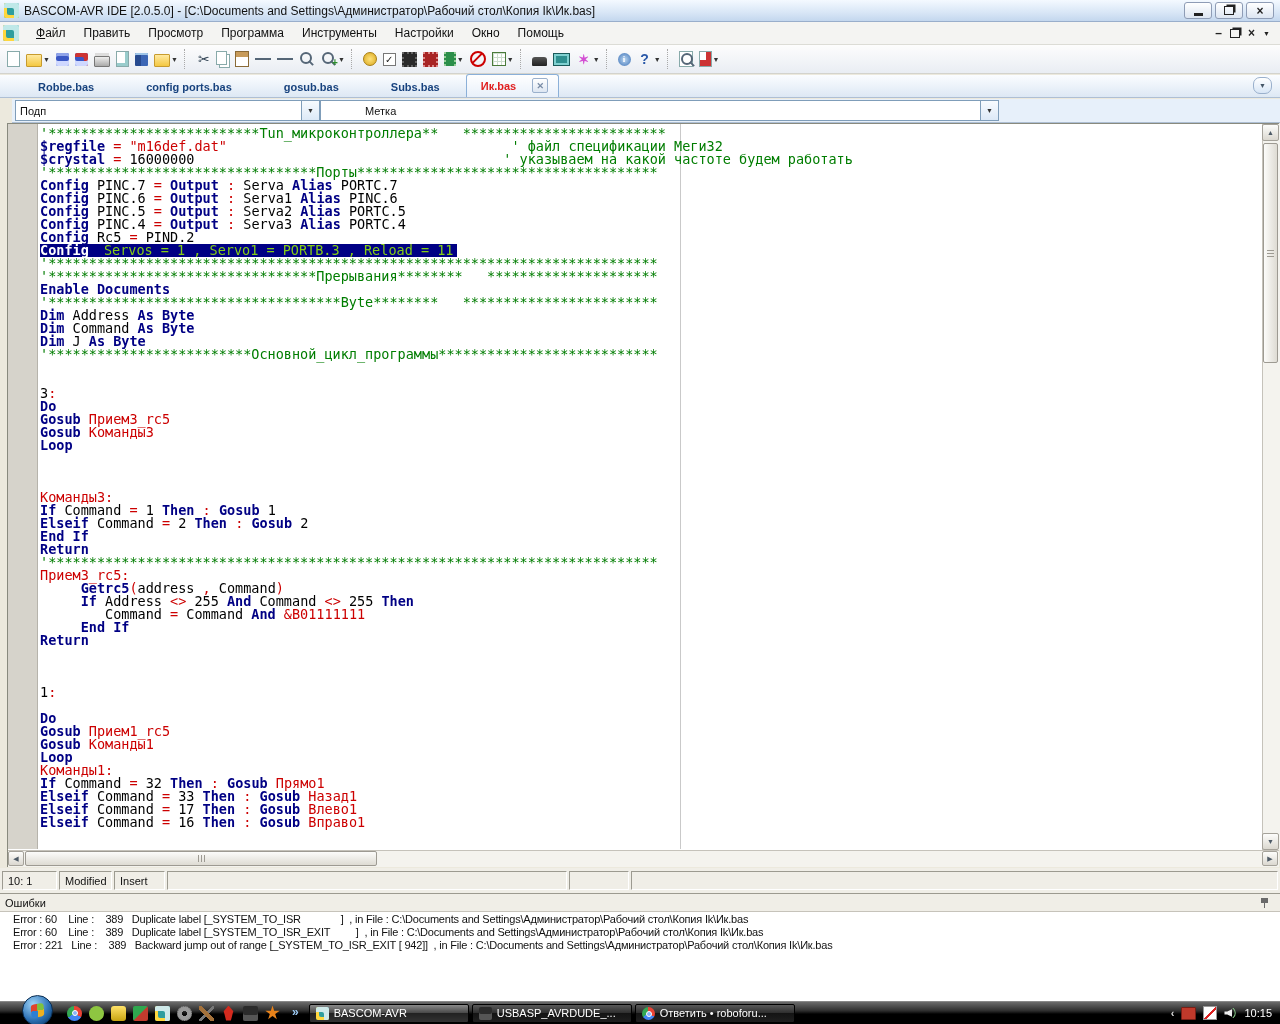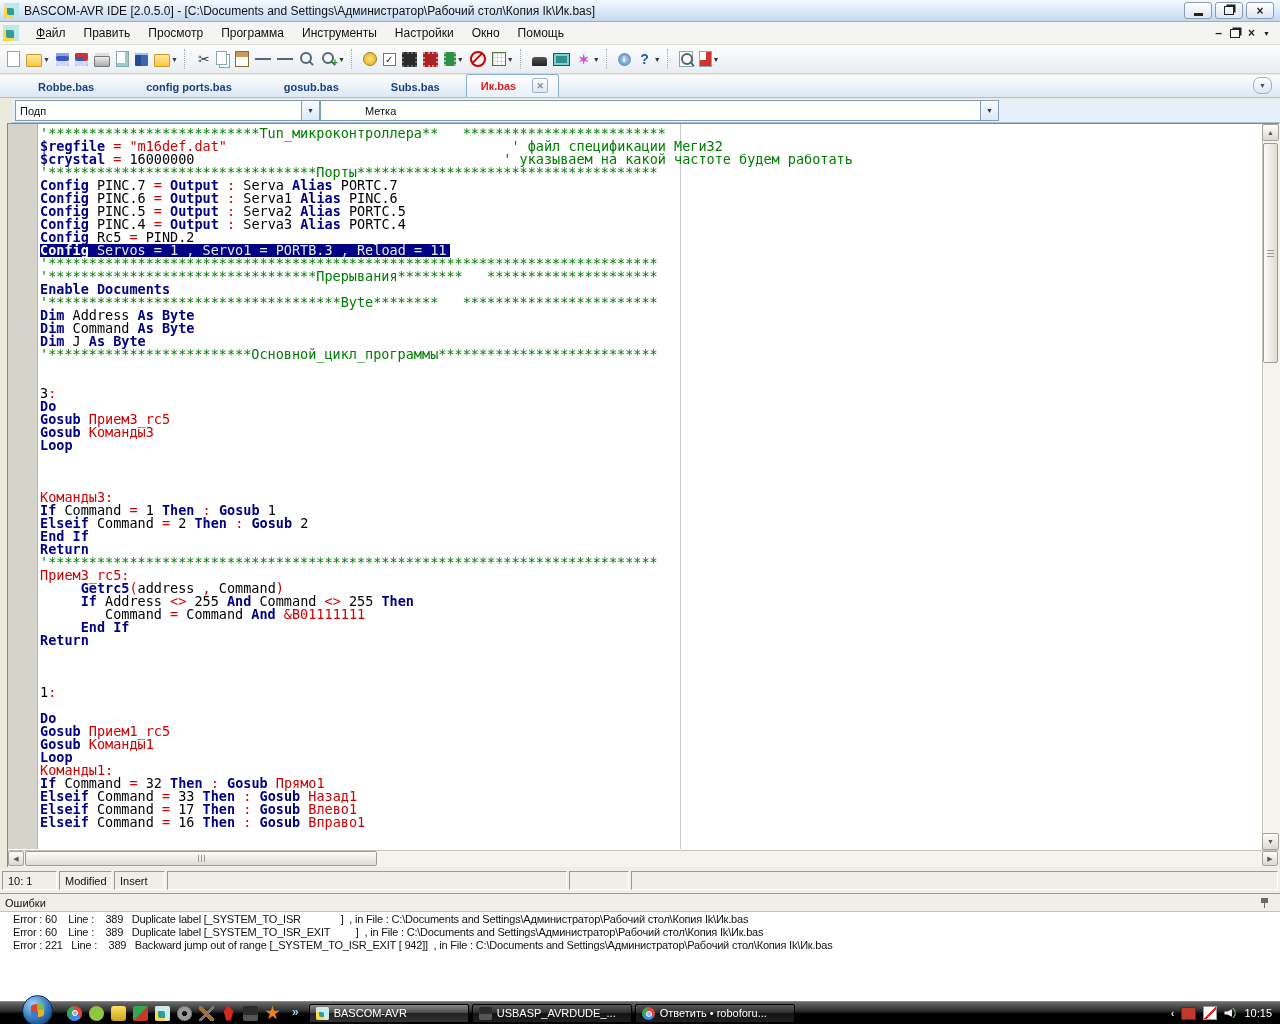--- a/index.html
+++ b/index.html
@@ -99,21 +99,21 @@
   #code-lines{position:absolute;left:2px;top:3px;font-family:"DejaVu Sans Mono",monospace;
     font-size:13.5px;line-height:13px;}
   .cl{height:13px;white-space:pre;}
   .cl.sel{background:#000084;display:inline-block;padding-right:4px;}
   .sel-wrap{height:13px;}
   .tc{color:#007d00;}
   .tk{color:#000084;font-weight:bold;}
   .ti{color:#000;}
   .tr{color:#cc0000;}
   .tsk{color:#ffffff;font-weight:bold;}
-  .tst{color:#e5e5e5;}
+  .tst{color:#84cc16;padding-left:7px;}
   
   .sb-btn{position:absolute;background:linear-gradient(#fdfdfb,#dbd8d0);border:1px solid #a5a29a;
     display:flex;align-items:center;justify-content:center;font-size:7px;color:#4d5a66;box-sizing:border-box;border-radius:2px;}
   #vscroll{position:absolute;left:1262px;top:1px;width:17px;height:726px;background:#f4f3ee;border-left:1px solid #c5c2ba;}
   #vthumb{position:absolute;left:1263px;top:20px;width:15px;height:220px;
     background:linear-gradient(90deg,#fcfcfa,#dedbd3);border:1px solid #9d9a92;border-radius:2px;box-sizing:border-box;}
   .grip-h{position:absolute;left:3px;right:3px;top:50%;height:1px;background:#9d9a92;box-shadow:0 -3px 0 #9d9a92,0 3px 0 #9d9a92;}
   #hscroll{position:absolute;left:8px;top:727px;width:1271px;height:17px;background:#f4f3ee;border-top:1px solid #c5c2ba;box-sizing:border-box;}
   #hthumb{position:absolute;left:25px;top:728px;width:352px;height:15px;
     background:linear-gradient(#fcfcfa,#dedbd3);border:1px solid #9d9a92;border-radius:2px;box-sizing:border-box;}

